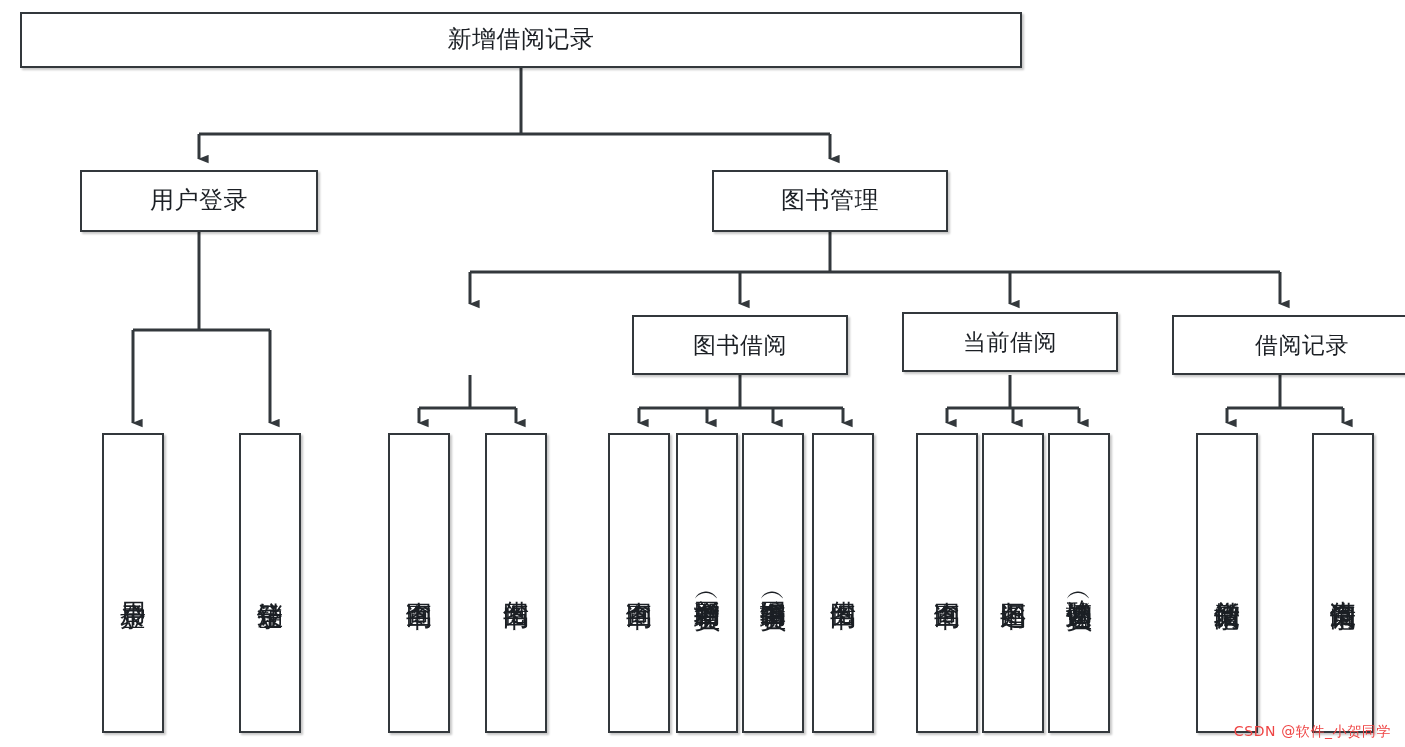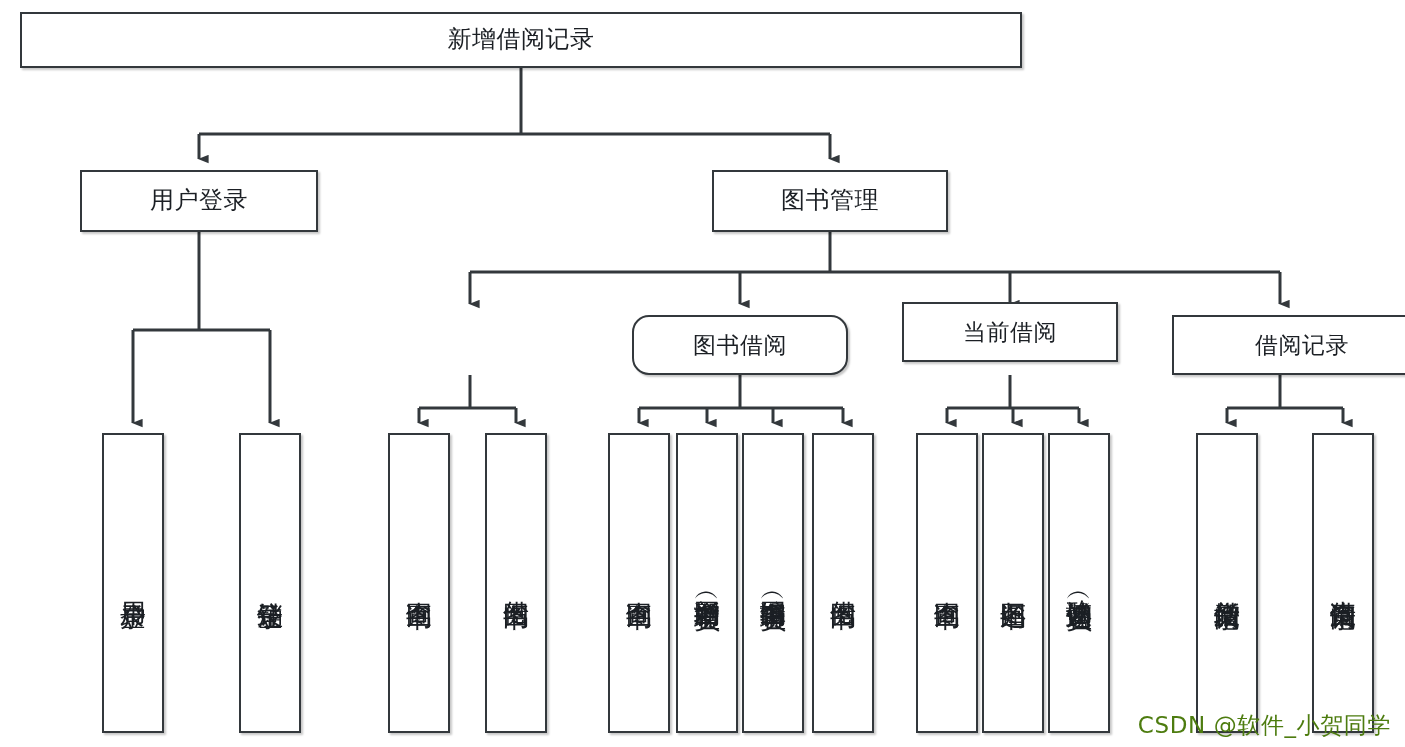--- a/index.html
+++ b/index.html
@@ -56,22 +56,22 @@
   .node-box.level-2 .node-label {
     font-size: 24px;
   }
   .node-box.level-3 .node-label {
     font-size: 23px;
   }
   #watermark {
     position: absolute;
     right: 14px;
     bottom: 6px;
-    color: #4d7c0f;
-    font-size: 23px;
+    color: #ef4444;
+    font-size: 14px;
     letter-spacing: 0.6px;
     white-space: nowrap;
     pointer-events: none;
   }
 </style>
 </head>
 <body>
 
 <div id="diagram-root">
 
@@ -129,24 +129,24 @@
     <span class="node-label">新增借阅记录</span>
   </div>
 
   <div class="node-box level-2" style="left:80px; top:170px; width:238px; height:62px;">
     <span class="node-label">用户登录</span>
   </div>
   <div class="node-box level-2" style="left:712px; top:170px; width:236px; height:62px;">
     <span class="node-label">图书管理</span>
   </div>
 
-  <div class="node-box level-3" style="left:632px; top:315px; width:216px; height:60px;border-radius:17px;">
+  <div class="node-box level-3" style="left:632px; top:315px; width:216px; height:60px;">
     <span class="node-label">图书借阅</span>
   </div>
-  <div class="node-box level-3" style="left:902px; top:302px; width:216px; height:60px;">
+  <div class="node-box level-3" style="left:902px; top:312px; width:216px; height:60px;">
     <span class="node-label">当前借阅</span>
   </div>
   <div class="node-box level-3" style="left:1172px; top:315px; width:260px; height:60px;">
     <span class="node-label">借阅记录</span>
   </div>
 
   <div class="node-box level-4 vertical" style="left:102px; top:433px; width:62px; height:300px;">
     <span class="node-label">用户登录</span>
   </div>
   <div class="node-box level-4 vertical" style="left:239px; top:433px; width:62px; height:300px;">

